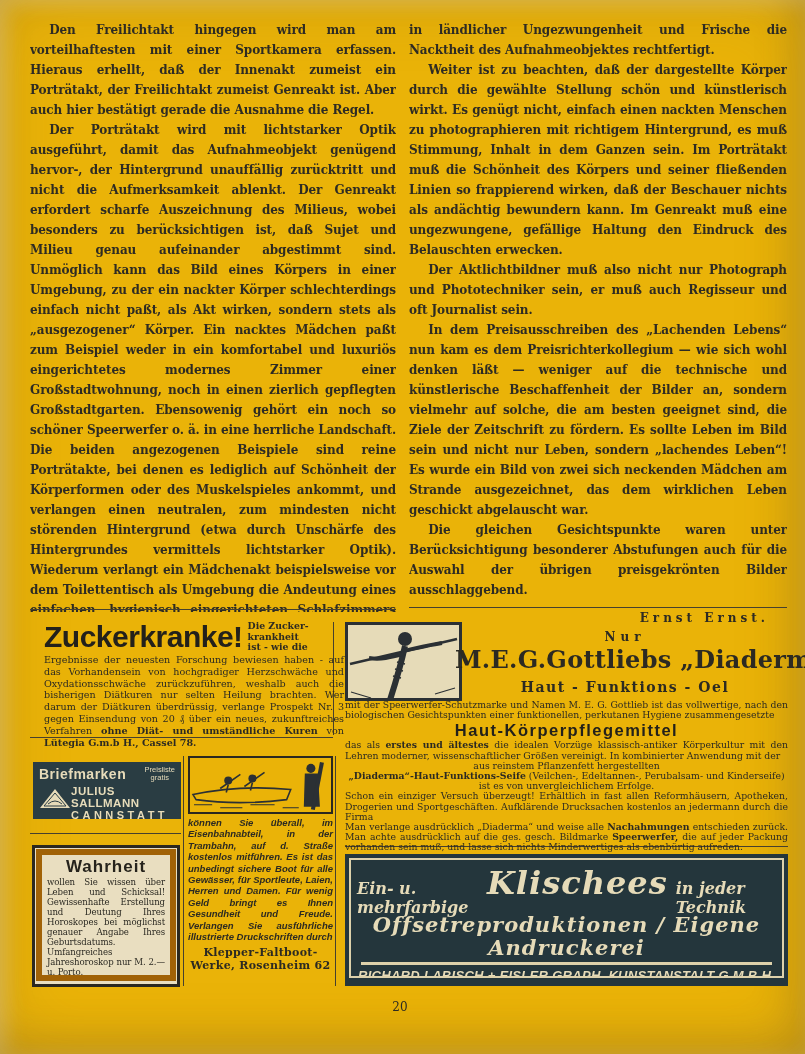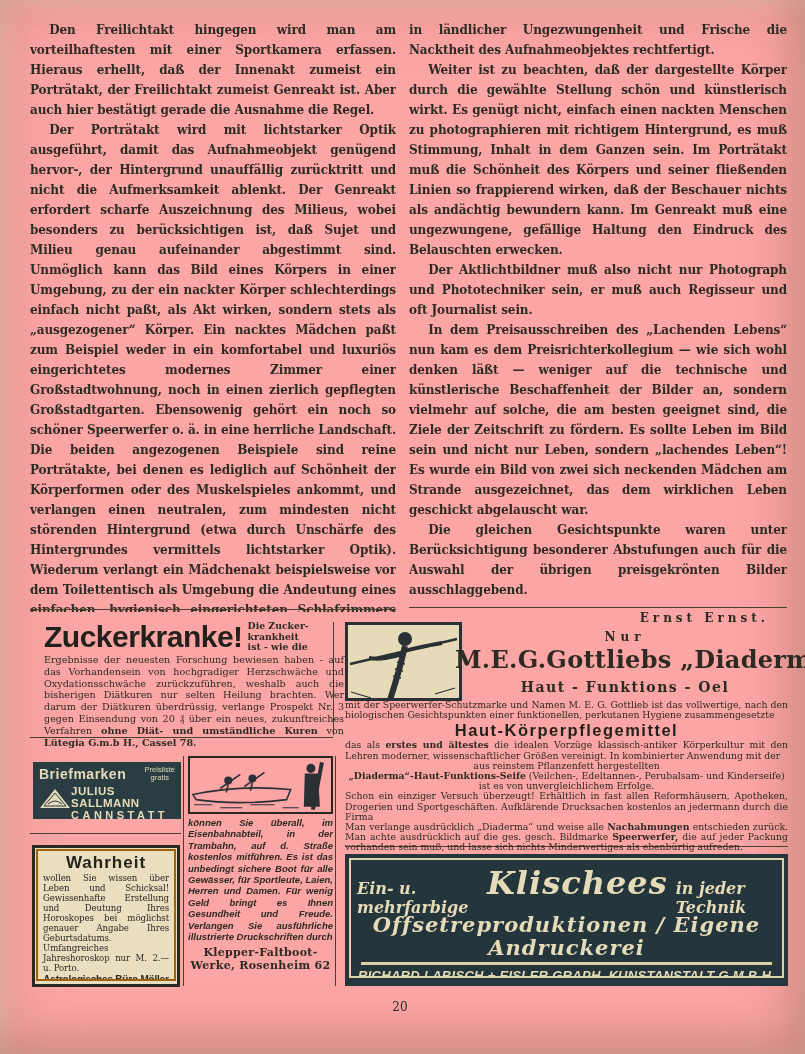--- a/index.html
+++ b/index.html
@@ -1,18 +1,18 @@
 <!DOCTYPE html>
 <html lang="de"><head>
 <meta charset="utf-8">
 <style>
   html,body{margin:0;padding:0;}
   .page{
     position:relative; width:805px; height:1054px; overflow:hidden;
-    background:#fca5a5;
+    background:#eab308;
     box-shadow: inset 0 0 70px rgba(110,88,45,.22), inset -10px -14px 40px rgba(95,75,40,.22), inset 6px 4px 20px rgba(255,250,235,.35);
     font-family:"DejaVu Serif", serif; color:#2c2a22;
   }
   
   .col{
     position:absolute; top:20px; text-align:justify;
     font-weight:bold; font-size:12px; line-height:20px; letter-spacing:-.1px;
     color:#2e2b23;
   }
   .col p{margin:0; text-indent:1.6em;}
@@ -32,21 +32,21 @@
   .bm{position:absolute; left:33px; top:762px; width:148px; height:57px; box-sizing:border-box;
       background:#2a3d43; color:#e7dcba; font-family:"Liberation Sans",sans-serif; padding:4px 6px; overflow:hidden;}
   .bm-row1{display:flex; justify-content:space-between; align-items:flex-start;}
   .bm-title{font-size:14px; font-weight:bold; letter-spacing:.5px;}
   .bm-note{font-size:7.5px; line-height:8.3px; text-align:center; white-space:pre-line;}
   .bm-name{margin-left:32px; font-size:11.5px; font-weight:bold; letter-spacing:.5px; margin-top:2px;}
   .bm-city{margin-left:32px; font-size:11px; font-weight:bold; letter-spacing:3.5px;}
   .bm-stamp{position:absolute; left:5px; top:24px;}
   
   .wh{position:absolute; left:32px; top:845px; width:148px; height:142px; box-sizing:border-box; border:3px solid #2b2820; background:#e9dec0;}
-  .wh-inner{border:2px solid #a16207; margin:1px; height:calc(100% - 4px); box-sizing:border-box; padding:3px 5px; overflow:hidden;}
+  .wh-inner{border:6px solid #a16207; margin:1px; height:calc(100% - 4px); box-sizing:border-box; padding:3px 5px; overflow:hidden;}
   .wh-title{font-family:"Liberation Sans",sans-serif; font-weight:bold; font-size:17px; line-height:18px; text-align:center; letter-spacing:1px; color:#26231c;}
   .wh-body{font-size:8.6px; line-height:10px; text-align:justify; letter-spacing:-.1px; margin-top:1px;}
   .wh-firm{font-family:"Liberation Sans",sans-serif; font-weight:bold; font-size:10px; text-align:center; margin-top:1px; letter-spacing:-.2px;}
   .wh-city{font-weight:bold; font-size:10px; text-align:center;}
   
   .kp{position:absolute; left:188px; top:756px; width:145px;}
   .kp-img{width:145px; height:58px; box-sizing:border-box; border:2.5px solid #2b2820; display:block;}
   .kp-head{font-style:italic; font-weight:bold; font-size:16px; line-height:17px; letter-spacing:.5px; margin-top:1px;}
   .kp-body{font-family:"Liberation Sans",sans-serif; font-style:italic; font-weight:bold; font-size:9.5px; line-height:11.4px; text-align:justify; margin-top:3px;}
   .kp-firm{font-weight:bold; font-size:11px; line-height:13px; text-align:center; margin-top:4px; letter-spacing:.3px;}

